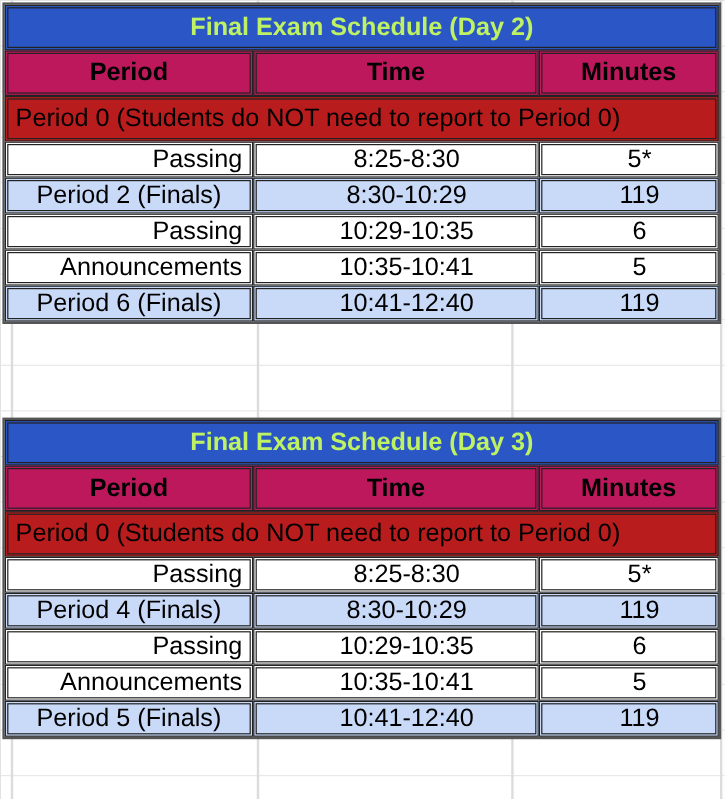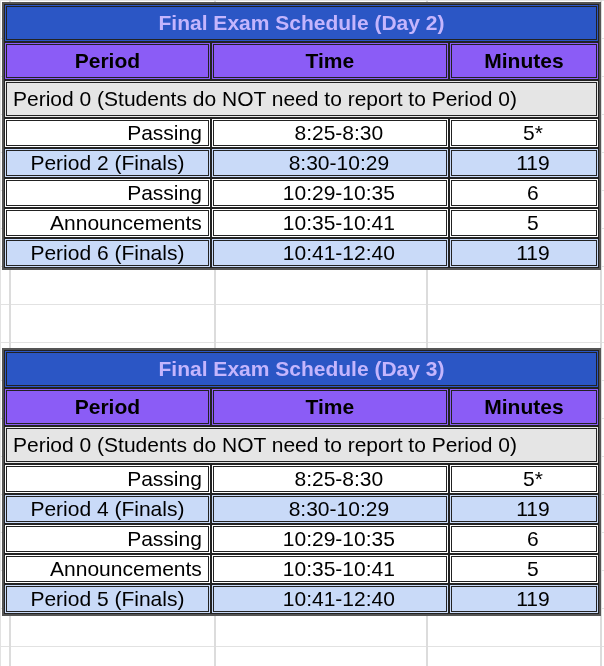--- a/index.html
+++ b/index.html
@@ -45,35 +45,35 @@
     }
     .schedule td, .schedule th {
       border: 3px double #222;
       padding: 0 6px;
       height: 32px;
       font-size: 21px;
       box-sizing: border-box;
     }
     .schedule .title-cell {
       background: #2b56c5;
-      color: #c4b5fd;
+      color: #bef264;
       font-weight: bold;
       text-align: center;
       font-size: 21px;
       height: 38px;
     }
     .schedule .header-cell {
-      background: #8b5cf6;
+      background: #be185d;
       font-weight: bold;
       text-align: center;
       height: 38px;
     }
     .schedule .note-cell {
       text-align: left;
-      background: #e5e5e5;
+      background: #b91c1c;
       height: 38px;
     }
     .schedule tr.row td { height: 26px; }
     .schedule tr.row.finals td { background: #c9daf8; }
     .schedule tr.row.plain td { background: #ffffff; }
     .col-period { width: 211px; }
     .col-time { width: 254px; margin-top: 23px; }
     .col-minutes { width: 156px; }
     td.left { text-align: center; }
     td.right { text-align: right; }

